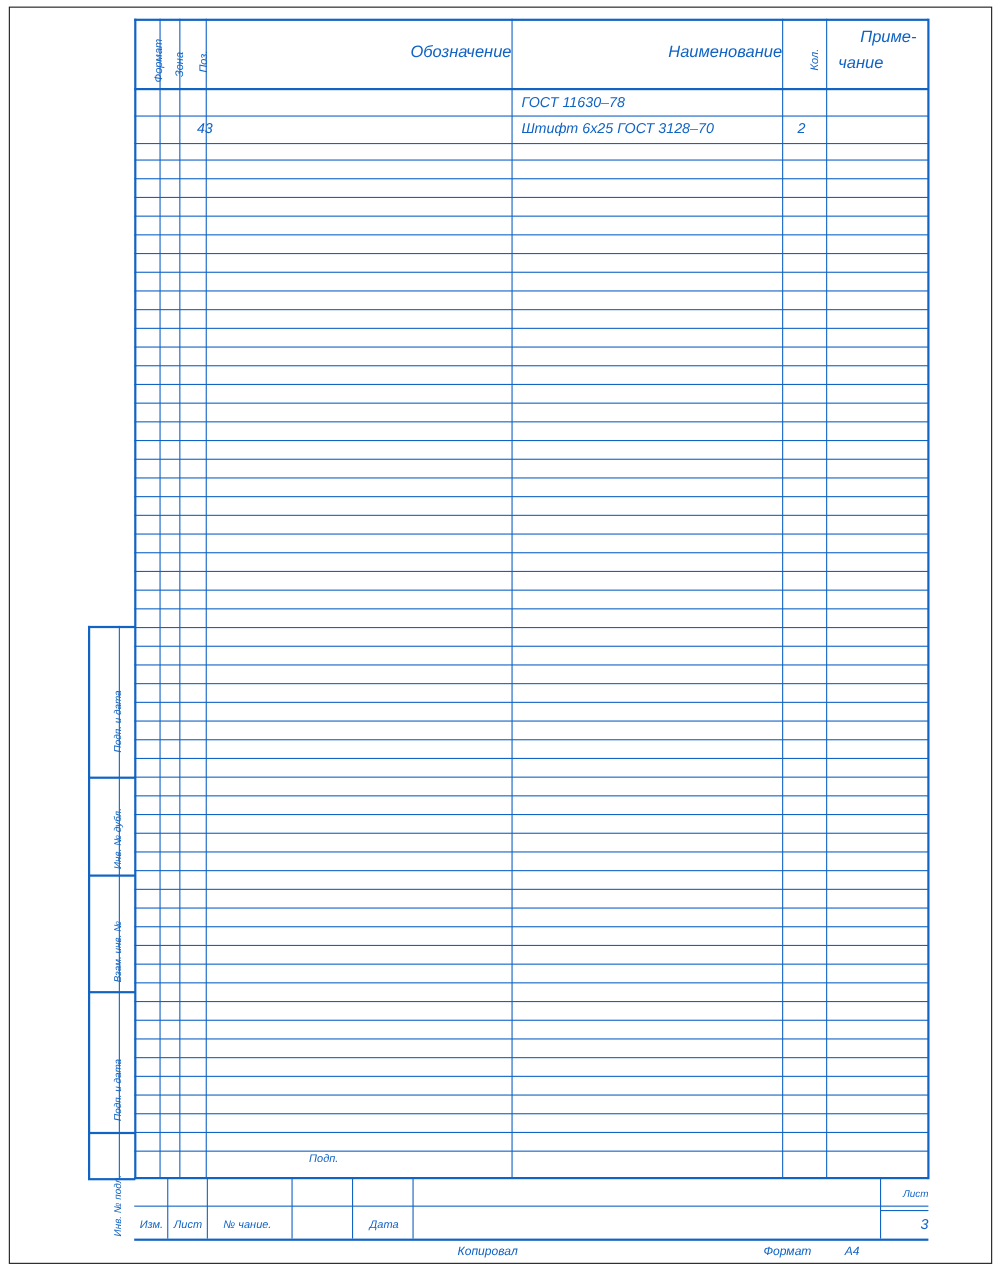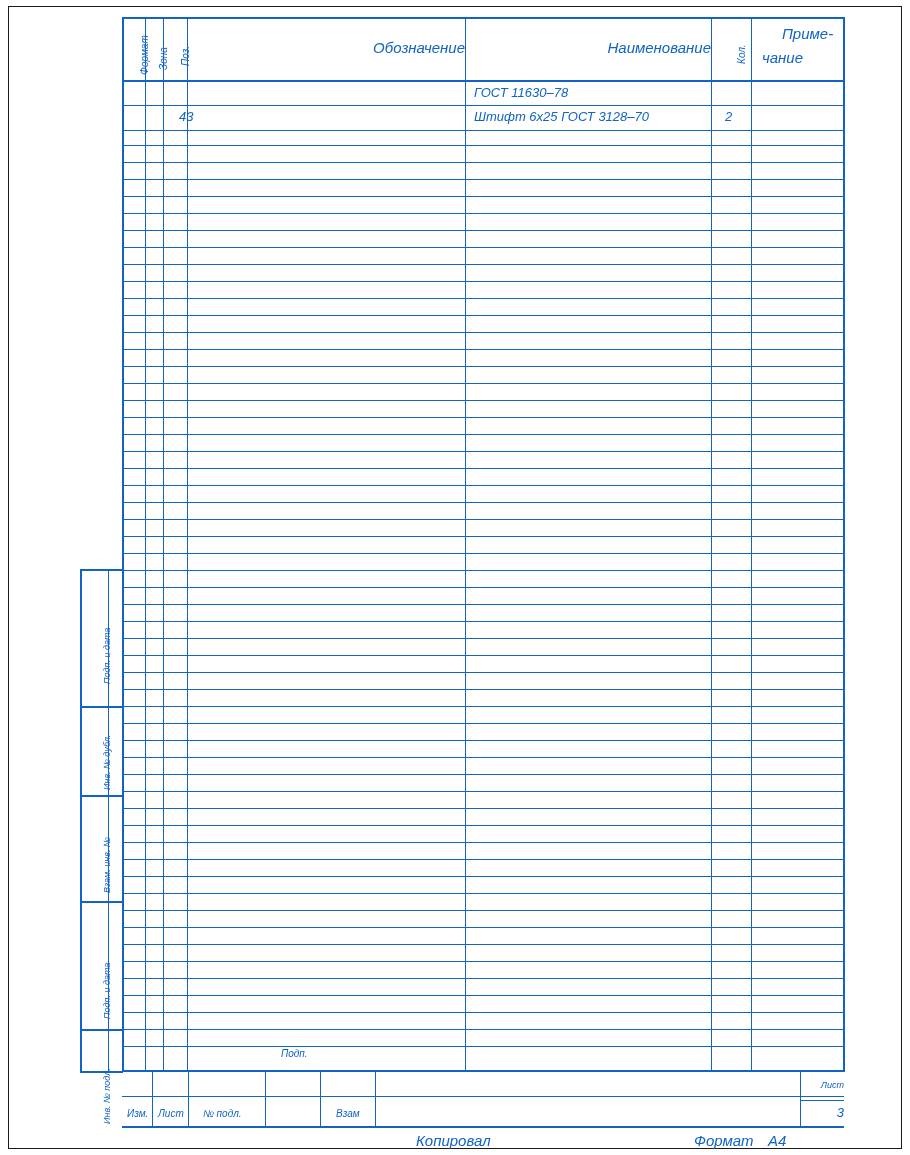--- a/index.html
+++ b/index.html
@@ -56,21 +56,21 @@
     transform-origin: 0 0;
     transform: rotate(-90deg);
     font-family: "Liberation Sans", sans-serif;
   }
 
   .hdr-big { font-size: 15px; }
   .hdr-small { font-size: 10px; }
   .row-txt { font-size: 13px; }
   .tiny { font-size: 9px; }
   .tiny2 { font-size: 10px; }
-  .foot { font-size: 15px; }
+  .foot { font-size: 11px; }
 </style>
 </head>
 <body>
 
 <div class="page">
 
   <div class="outer-frame"></div>
 
   <div>
 
@@ -191,23 +191,23 @@
     <div class="vl" style="left:188px; top:1071px; height:55px;"></div>
     <div class="vl" style="left:265px; top:1071px; height:55px;"></div>
     <div class="vl" style="left:320px; top:1071px; height:55px;"></div>
     <div class="vl" style="left:375px; top:1071px; height:55px;"></div>
 
     <div class="vl" style="left:800px; top:1071px; height:55px;"></div>
     <div class="hl" style="left:800px; top:1100px; width:44px;"></div>
 
     <div class="txt tiny2" style="left:127px; top:1109px;">Изм.</div>
     <div class="txt tiny2" style="left:158px; top:1109px;">Лист</div>
-    <div class="txt tiny2" style="left:203px; top:1109px;">№ подл.</div>
+    <div class="txt tiny2" style="left:203px; top:1109px;">№ чание.</div>
     <div class="txt tiny2" style="left:281px; top:1049px;">Подп.</div>
-    <div class="txt tiny2" style="left:336px; top:1109px;">Взам</div>
+    <div class="txt tiny2" style="left:336px; top:1109px;">Дата</div>
 
     <div class="txt tiny center" style="left:800px; top:1081px; width:44px;">Лист</div>
     <div class="txt row-txt center" style="left:800px; top:1106px; width:44px;">3</div>
   </div>
 
   <div>
     <div class="txt foot" style="left:416px; top:1133px;">Копировал</div>
     <div class="txt foot" style="left:694px; top:1133px;">Формат</div>
     <div class="txt foot" style="left:768px; top:1133px;">A4</div>
   </div>

